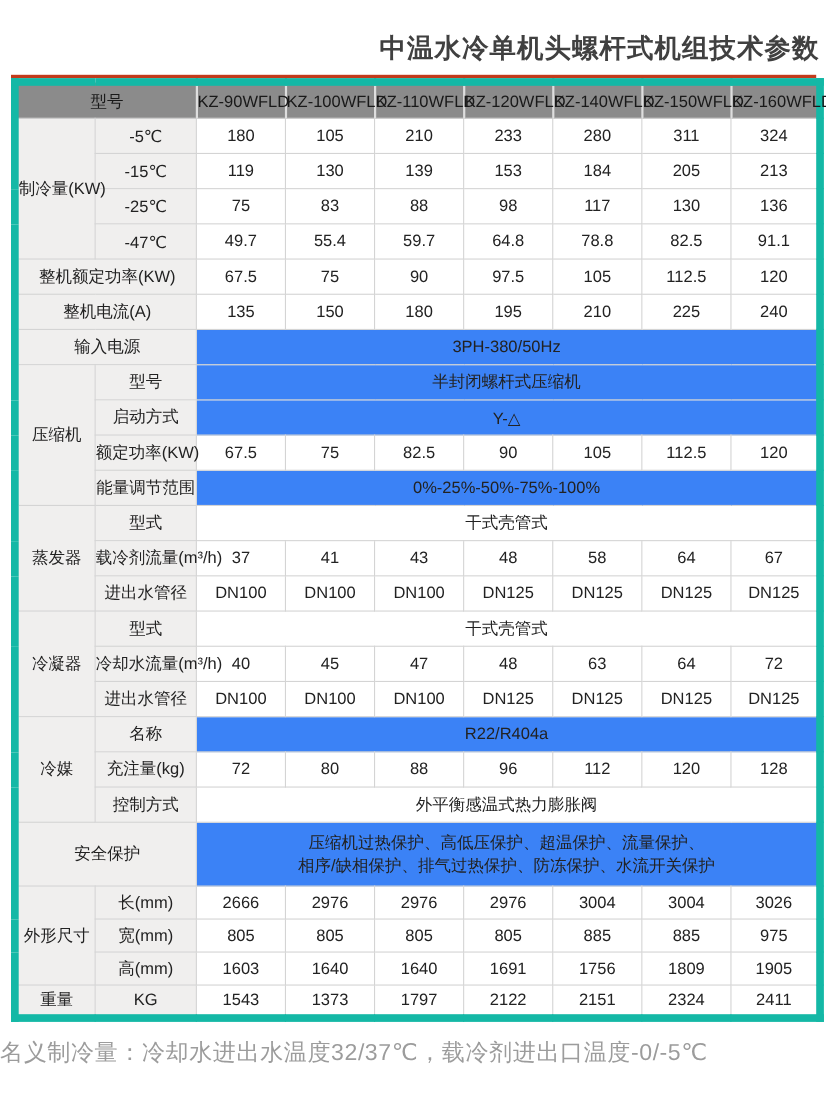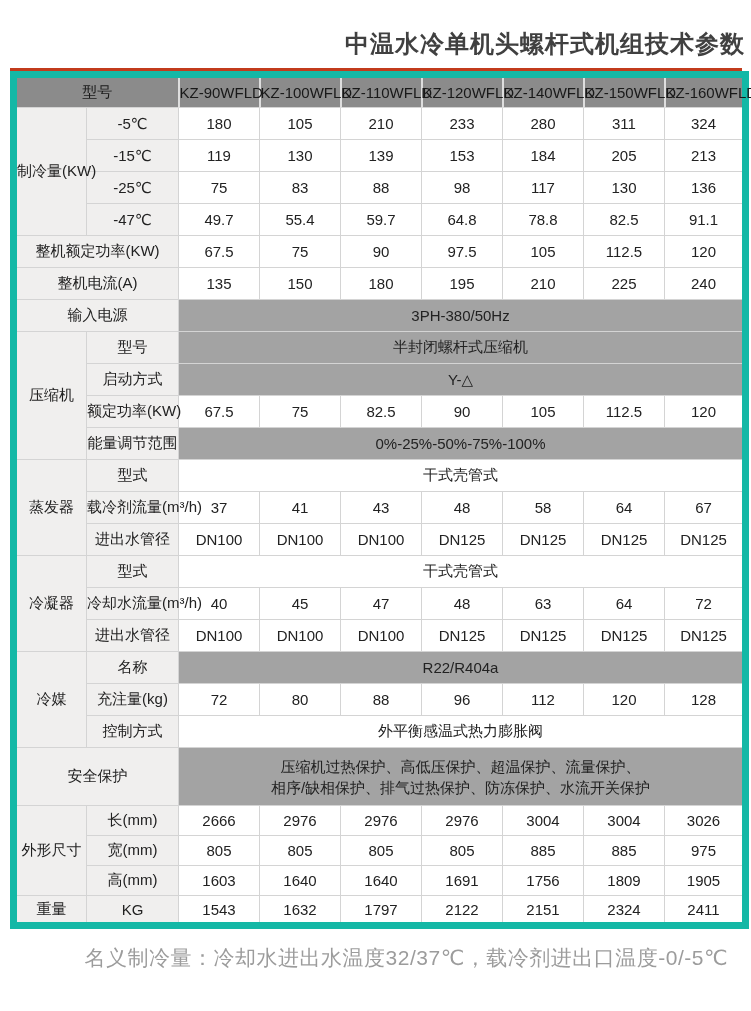--- a/index.html
+++ b/index.html
@@ -51,29 +51,28 @@
   td {
     border: 1px solid #d4d4d4;
     height: 32px;
     padding: 0;
     text-align: center;
     vertical-align: middle;
     white-space: nowrap;
     background: #ffffff;
   }
   td.lbl { background: #f0efee; }
-  td.shade { background: #a3a3a3; }
+  td.shade { background: #3b82f6; }
   tr.r-safety td { height: 58px; }
   .safety-lines { line-height: 21px; font-size: 15px; }
   tr.r-dim td { height: 30px; }
   tr.r-wt td { height: 30px; }
   .footnote {
     margin-top: 16px;
     padding-right: 23px;
-    text-align: right;
     font-size: 21px;
     line-height: 25px;
     color: #9c9c9c;
     letter-spacing: 0.5px;
   }
 </style>
 </head>
 <body>
 
 <div class="page-title">中温水冷单机头螺杆式机组技术参数</div>
@@ -303,21 +302,21 @@
     <td>1691</td>
     <td>1756</td>
     <td>1809</td>
     <td>1905</td>
   </tr>
 
   <tr class="r-wt">
     <td class="lbl">重量</td>
     <td class="lbl">KG</td>
     <td>1543</td>
-    <td>1632</td>
+    <td>1373</td>
     <td>1797</td>
     <td>2122</td>
     <td>2151</td>
     <td>2324</td>
     <td>2411</td>
   </tr>
 </tbody>
   </table>
 
 <div class="footnote">

